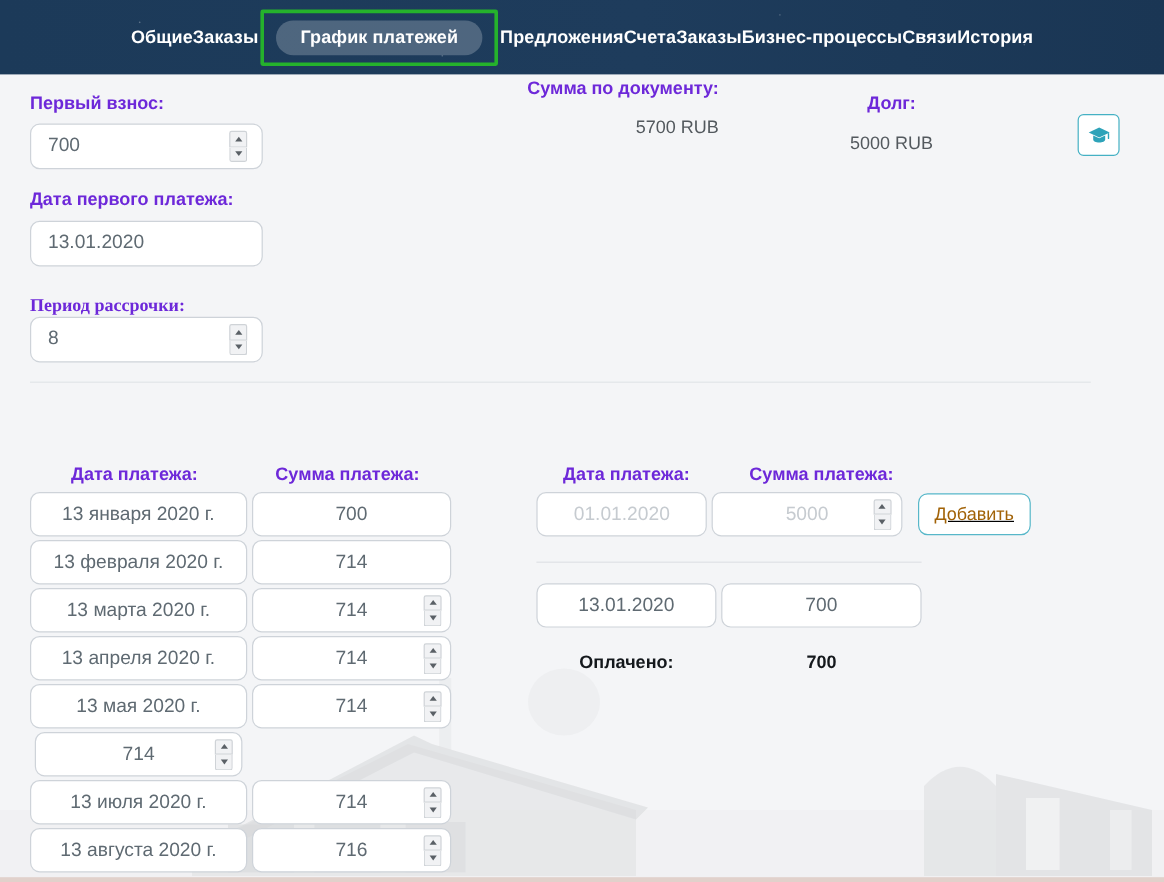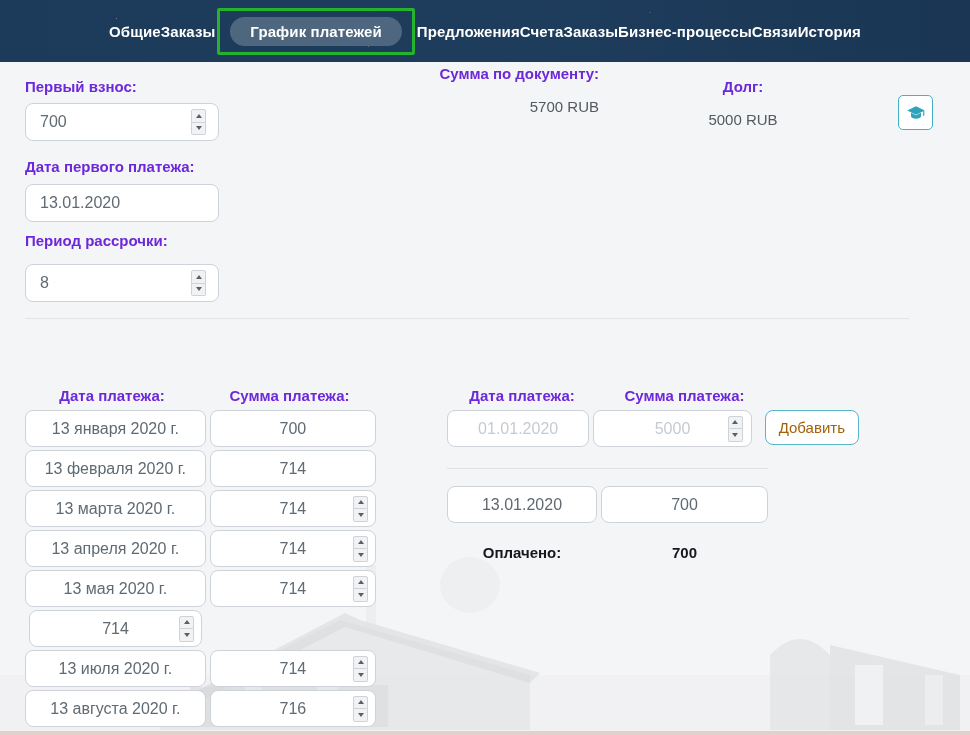--- a/index.html
+++ b/index.html
@@ -73,41 +73,41 @@
   .col-docsum { left:427px; top:65px;  width:172px; text-align:right; }
   .col-debt   { left:668px; top:78px;  width:150px; text-align:center; }
   .col-val { font-size:15px; color:#53595e; margin-top:16px; }
   .help-btn {
     left:898px; top:95px; width:35px; height:35px;
     background:#fff; border:1px solid #45b1c4; border-radius:5px;
     display:flex; align-items:center; justify-content:center; cursor:pointer;
   }
   .field-date-label    { left:25px; top:158px; }
   .field-date-input    { left:25px; top:184px; width:194px; }
-  .field-period-label  { left:25px; top:232px; }
+  .field-period-label  { left:25px; top:247px;font-family:Liberation Serif, serif; }
   .field-period-input  { left:25px; top:264px; width:194px; }
   .divider-main { left:25px; top:318px; width:884px; height:1px; background:#e2e5e8; }
 
   
   .schedule { left:25px; top:387px; width:351px; }
   .sched-head { display:flex; margin-bottom:6px; }
   .sched-head .h1 { width:174px; text-align:center; }
   .sched-head .h2 { width:173px; margin-left:4px; text-align:center; }
   .sched-row { display:flex; margin-bottom:3px; }
   .sched-row .inp-wrap.d { width:188px; }
   .sched-row .inp-wrap.a { width:173px; margin-left:4px; }
   .sched-row .inp { height:37px; }
   .sched-row .spinner { right:8px; }
 
   
   .rpanel { left:447px; top:387px; width:412px; }
   .rp-head { display:flex; margin-bottom:6px; }
   .rp-head .h1 { width:150px; text-align:center; }
   .rp-head .h2 { width:167px; margin-left:4px; text-align:center; }
-  .rp-row { display:flex; align-items:flex-start; }
+  .rp-row { display:flex; align-items:center;text-decoration:underline; }
   .rp-row .inp-wrap.d { width:150px; }
   .rp-row .inp-wrap.a { width:167px; margin-left:4px; }
   .rp-row .inp { height:37px; }
   .rp-row .spinner { right:9px; }
   .add-btn {
     margin-left:13px; height:35px; padding:0 13px;
     background:#fff; border:1px solid #57b7c9; border-radius:8px;
     color:#a16207; font-family:inherit; font-size:15px; cursor:pointer;
   }
   .rp-divider { width:321px; height:1px; background:#dfe2e5; margin:21px 0 17px 0; }

